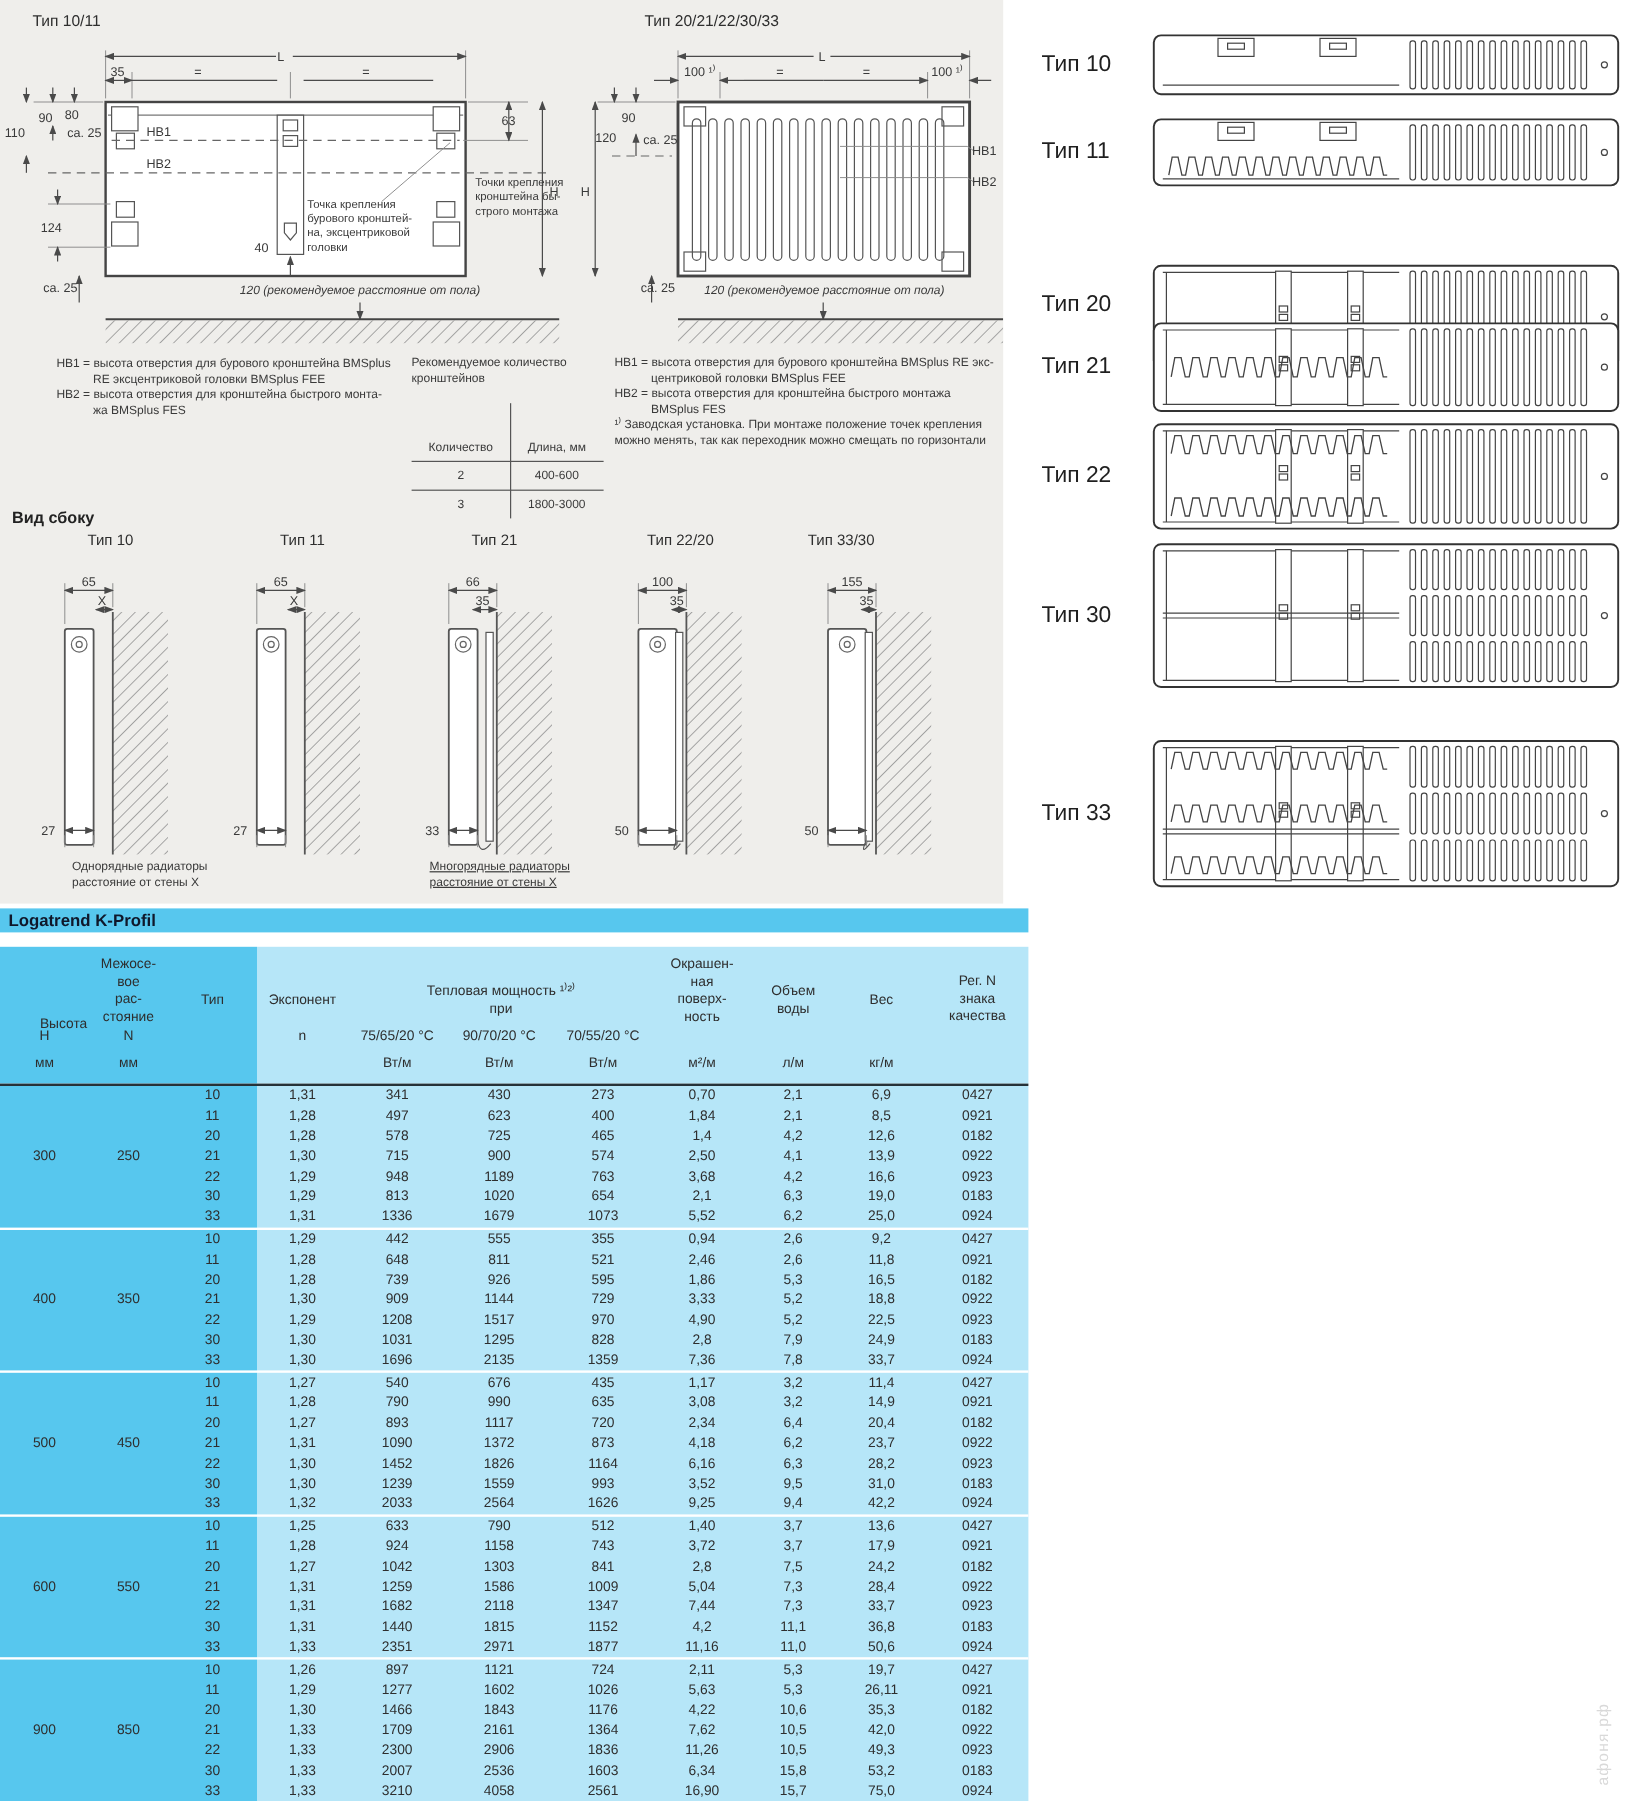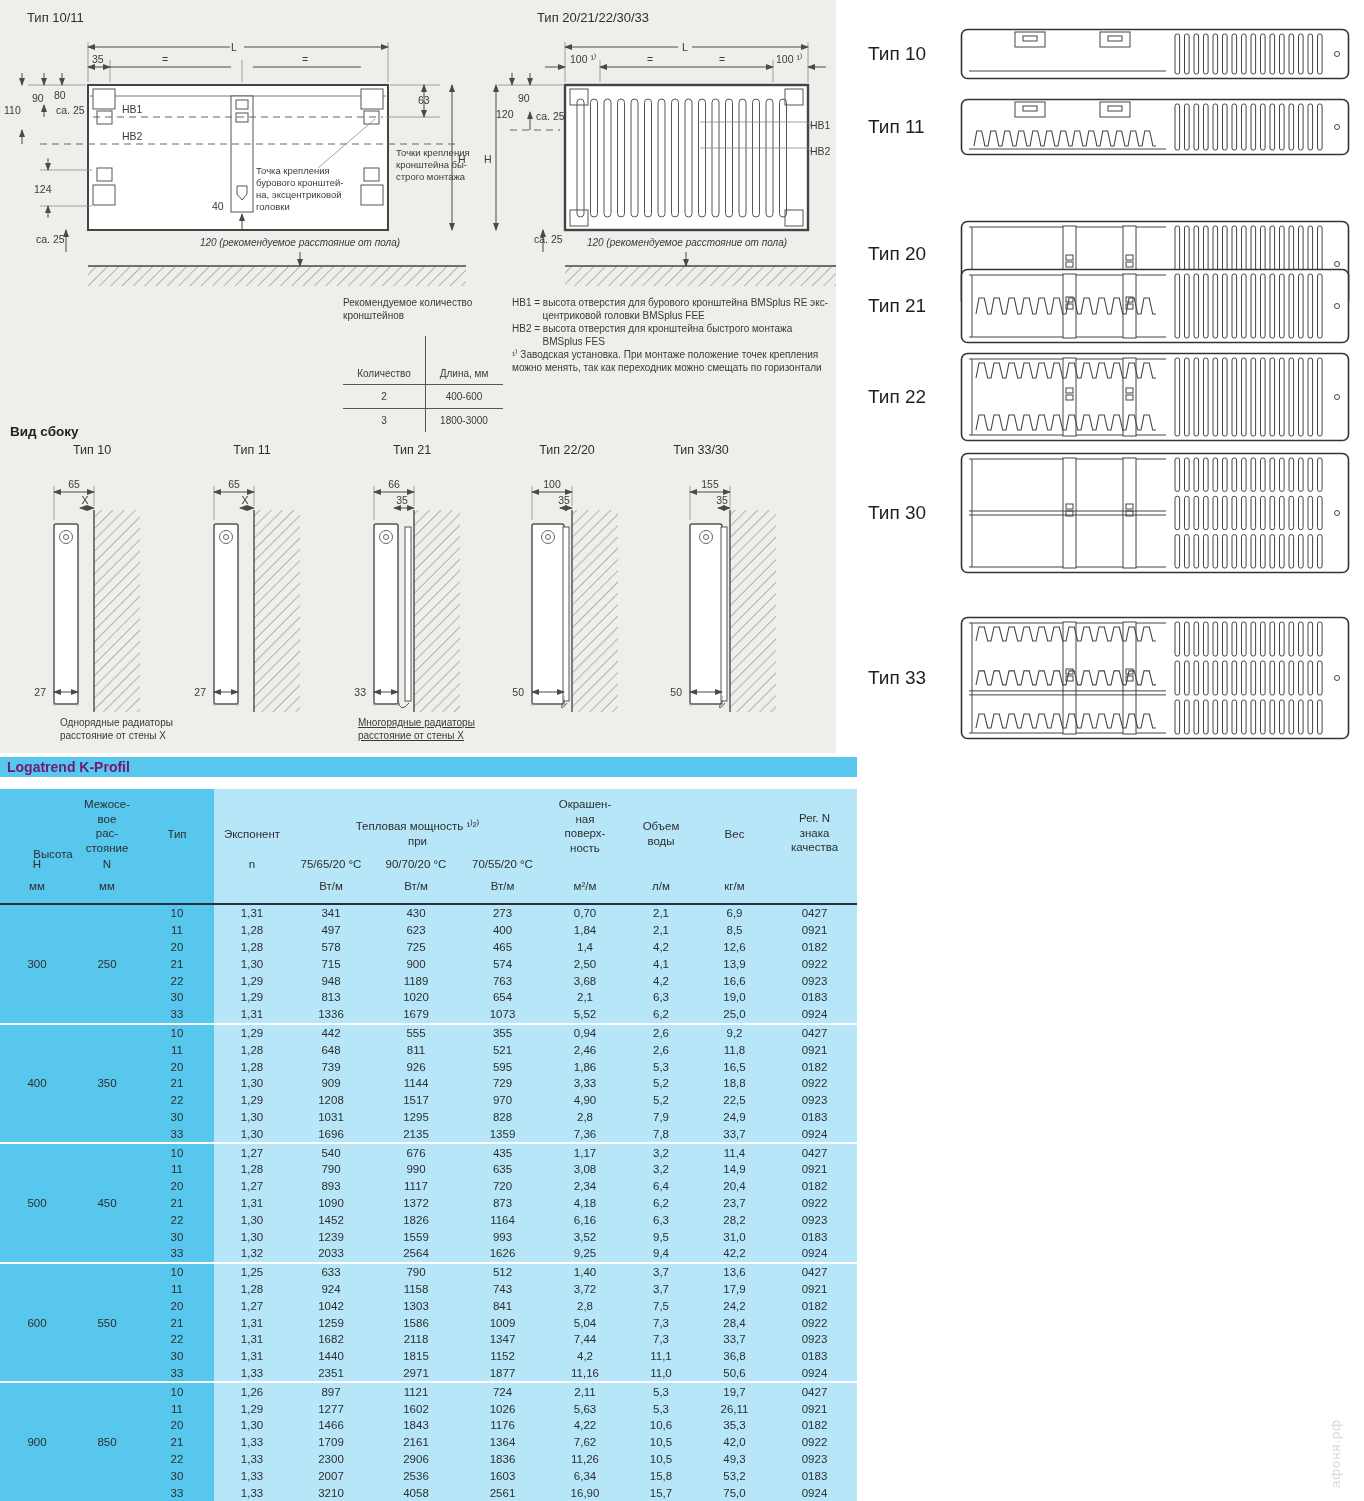--- a/index.html
+++ b/index.html
@@ -24,21 +24,21 @@
   #brk-table .brow{display:grid;grid-template-columns:82px 78px;height:23px;align-items:center;text-align:center;}
   #brk-table .bhead{height:22px;margin-top:26px;}
   #brk-table .rule{border-top:1px solid #555;}
   #brk-table .vline{position:absolute;left:82px;top:0;bottom:0;width:0;border-left:1px solid #555;}
   
   .tsec{position:absolute;left:850px;width:514px;}
   .tsec-label{position:absolute;left:18px;top:50%;transform:translateY(-50%);
               font-size:19px;color:#1f1f1f;}
   .tsec-svg{position:absolute;right:14px;top:0;}
   
-  #ttitle{left:0;top:757px;width:857px;height:20px;background:#57c7ee;color:#701a75;
+  #ttitle{left:0;top:757px;width:857px;height:20px;background:#57c7ee;color:#0f172a;
           font-size:14px;font-weight:bold;line-height:20px;padding-left:7px;box-sizing:border-box;}
   #thead{left:0;top:789px;width:857px;height:114px;
          background:linear-gradient(to right,#57c7ee 0 214px,#b6e6f8 214px 100%);
          font-size:11.5px;color:#2e2e2e;}
   #thead .hl{position:absolute;text-align:center;white-space:pre;line-height:14.5px;}
   #hrule{left:0;top:903px;width:857px;height:2px;background:#263238;}
   #tbody{left:0;top:905px;width:857px;height:596px;display:flex;flex-direction:column;
          background:linear-gradient(to right,#57c7ee 0 214px,#b6e6f8 214px 100%);
          font-size:11.5px;color:#2e2e2e;}
   .tgroup{flex:1;position:relative;display:flex;flex-direction:column;z-index:2;}
@@ -316,20 +316,24 @@
     <div class="abs note" style="left:256px;top:165px;">Точка крепления
 бурового кронштей-
 на, эксцентриковой
 головки</div>
     <div class="abs note" style="left:396px;top:147px;">Точки крепления
 кронштейна бы-
 строго монтажа</div>
     <div class="abs floor-note" style="left:168px;top:237px;width:264px;">120 (рекомендуемое расстояние от пола)</div>
     <div class="abs floor-note" style="left:556px;top:237px;width:262px;">120 (рекомендуемое расстояние от пола)</div>
 
+    <div class="abs note10" style="left:47px;top:297px;">HB1 = высота отверстия для бурового кронштейна BMSplus
+           RE эксцентриковой головки BMSplus FEE
+HB2 = высота отверстия для кронштейна быстрого монта-
+           жа BMSplus FES</div>
     <div class="abs note10" style="left:343px;top:296px;">Рекомендуемое количество
 кронштейнов</div>
     <div class="abs note10" style="left:512px;top:296px;">HB1 = высота отверстия для бурового кронштейна BMSplus RE экс-
            центриковой головки BMSplus FEE
 HB2 = высота отверстия для кронштейна быстрого монтажа
            BMSplus FES
 ¹⁾ Заводская установка. При монтаже положение точек крепления
 можно менять, так как переходник можно смещать по горизонтали</div>
 
     <div class="abs" id="brk-table" style="left:343px;top:336px;width:160px;">

